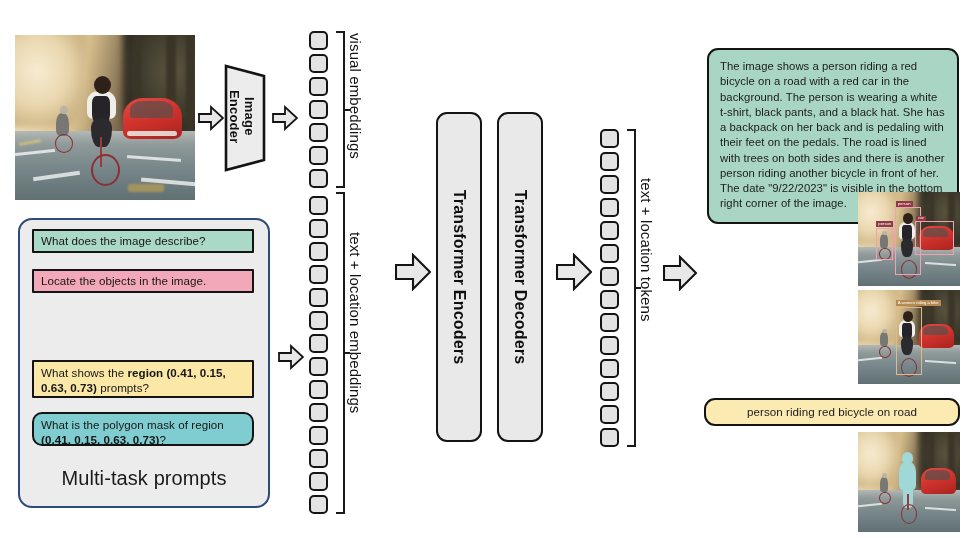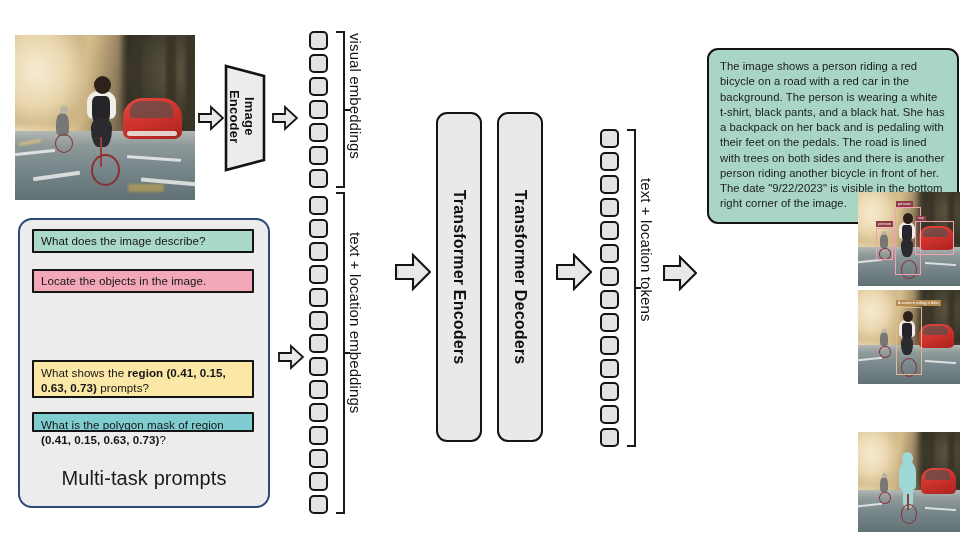--- a/index.html
+++ b/index.html
@@ -396,21 +396,21 @@
 
   <div class="prompt-box" style="left:32px; top:229px; width:222px; height:24px; background:#abd9c7; border-radius:1px; display:flex; align-items:center;">
     <span>What does the image describe?</span>
   </div>
 
 
   <div class="prompt-box" style="left:32px; top:360px; width:222px; height:38px; background:#fbe7a6; border-radius:1px;">
     <span>What shows the </span><b>region (0.41, 0.15, 0.63, 0.73)</b><span> prompts?</span>
   </div>
 
-  <div class="prompt-box" style="left:32px; top:412px; width:222px; height:20px; background:#7fcdd0; border-radius:1px;">
+  <div class="prompt-box" style="left:32px; top:412px; width:222px; height:34px; background:#7fcdd0; border-radius:10px;">
     <span>What is the polygon mask of region </span><b>(0.41, 0.15, 0.63, 0.73)</b><span>?</span>
   </div>
 
   <div class="panel-title" style="left:18px; top:467px; width:252px;">Multi-task prompts</div>
 
   <div class="arrow" style="left:278px; top:344px; width:26px; height:26px;">
     <svg width="26" height="26" viewBox="0 0 26 26">
       <polygon points="1,9 13,9 13,2 25,13 13,24 13,17 1,17" fill="#e8e8e8" stroke="#141414" stroke-width="1.8" stroke-linejoin="miter"></polygon>
     </svg>
   </div>
@@ -469,20 +469,23 @@
       <div class="rider-shirt" style="left:40%; top:32%; width:16%; height:18%;"></div>
       <div class="rider-pack" style="left:43%; top:35%; width:10%; height:18%;"></div>
       <div class="rider-head" style="left:44%; top:22%; width:10%; height:12%;"></div>
       <div class="rider-body" style="left:42%; top:50%; width:12%; height:19%;"></div>
       <div class="bike" style="left:42%; top:72%; width:14%; height:18%; border-width:1.2px;"></div>
     </div>
     <div class="bbox" style="left:37%; top:18%; width:26%; height:72%; border:1.6px solid #e0b986;"></div>
     <div class="bbox-tag" style="left:37%; top:11%; background:#b58a52;">A women riding a bike</div>
   </div>
 
+  <div class="out-box center" style="left:704px; top:398px; width:256px; height:28px; background:#fbeab2;">
+    <span>person riding red bicycle on road</span>
+  </div>
 
 
   <div class="thumb" style="left:858px; top:432px; width:102px; height:100px;">
     <div class="photo-inner">
       <div class="sky"></div>
       <div class="foliage-l"></div>
       <div class="foliage-r"></div>
       <div class="trunk" style="left:70%; top:0; width:5px; height:58%;"></div>
       <div class="trunk" style="left:88%; top:0; width:7px; height:60%;"></div>
       <div class="road"></div>

